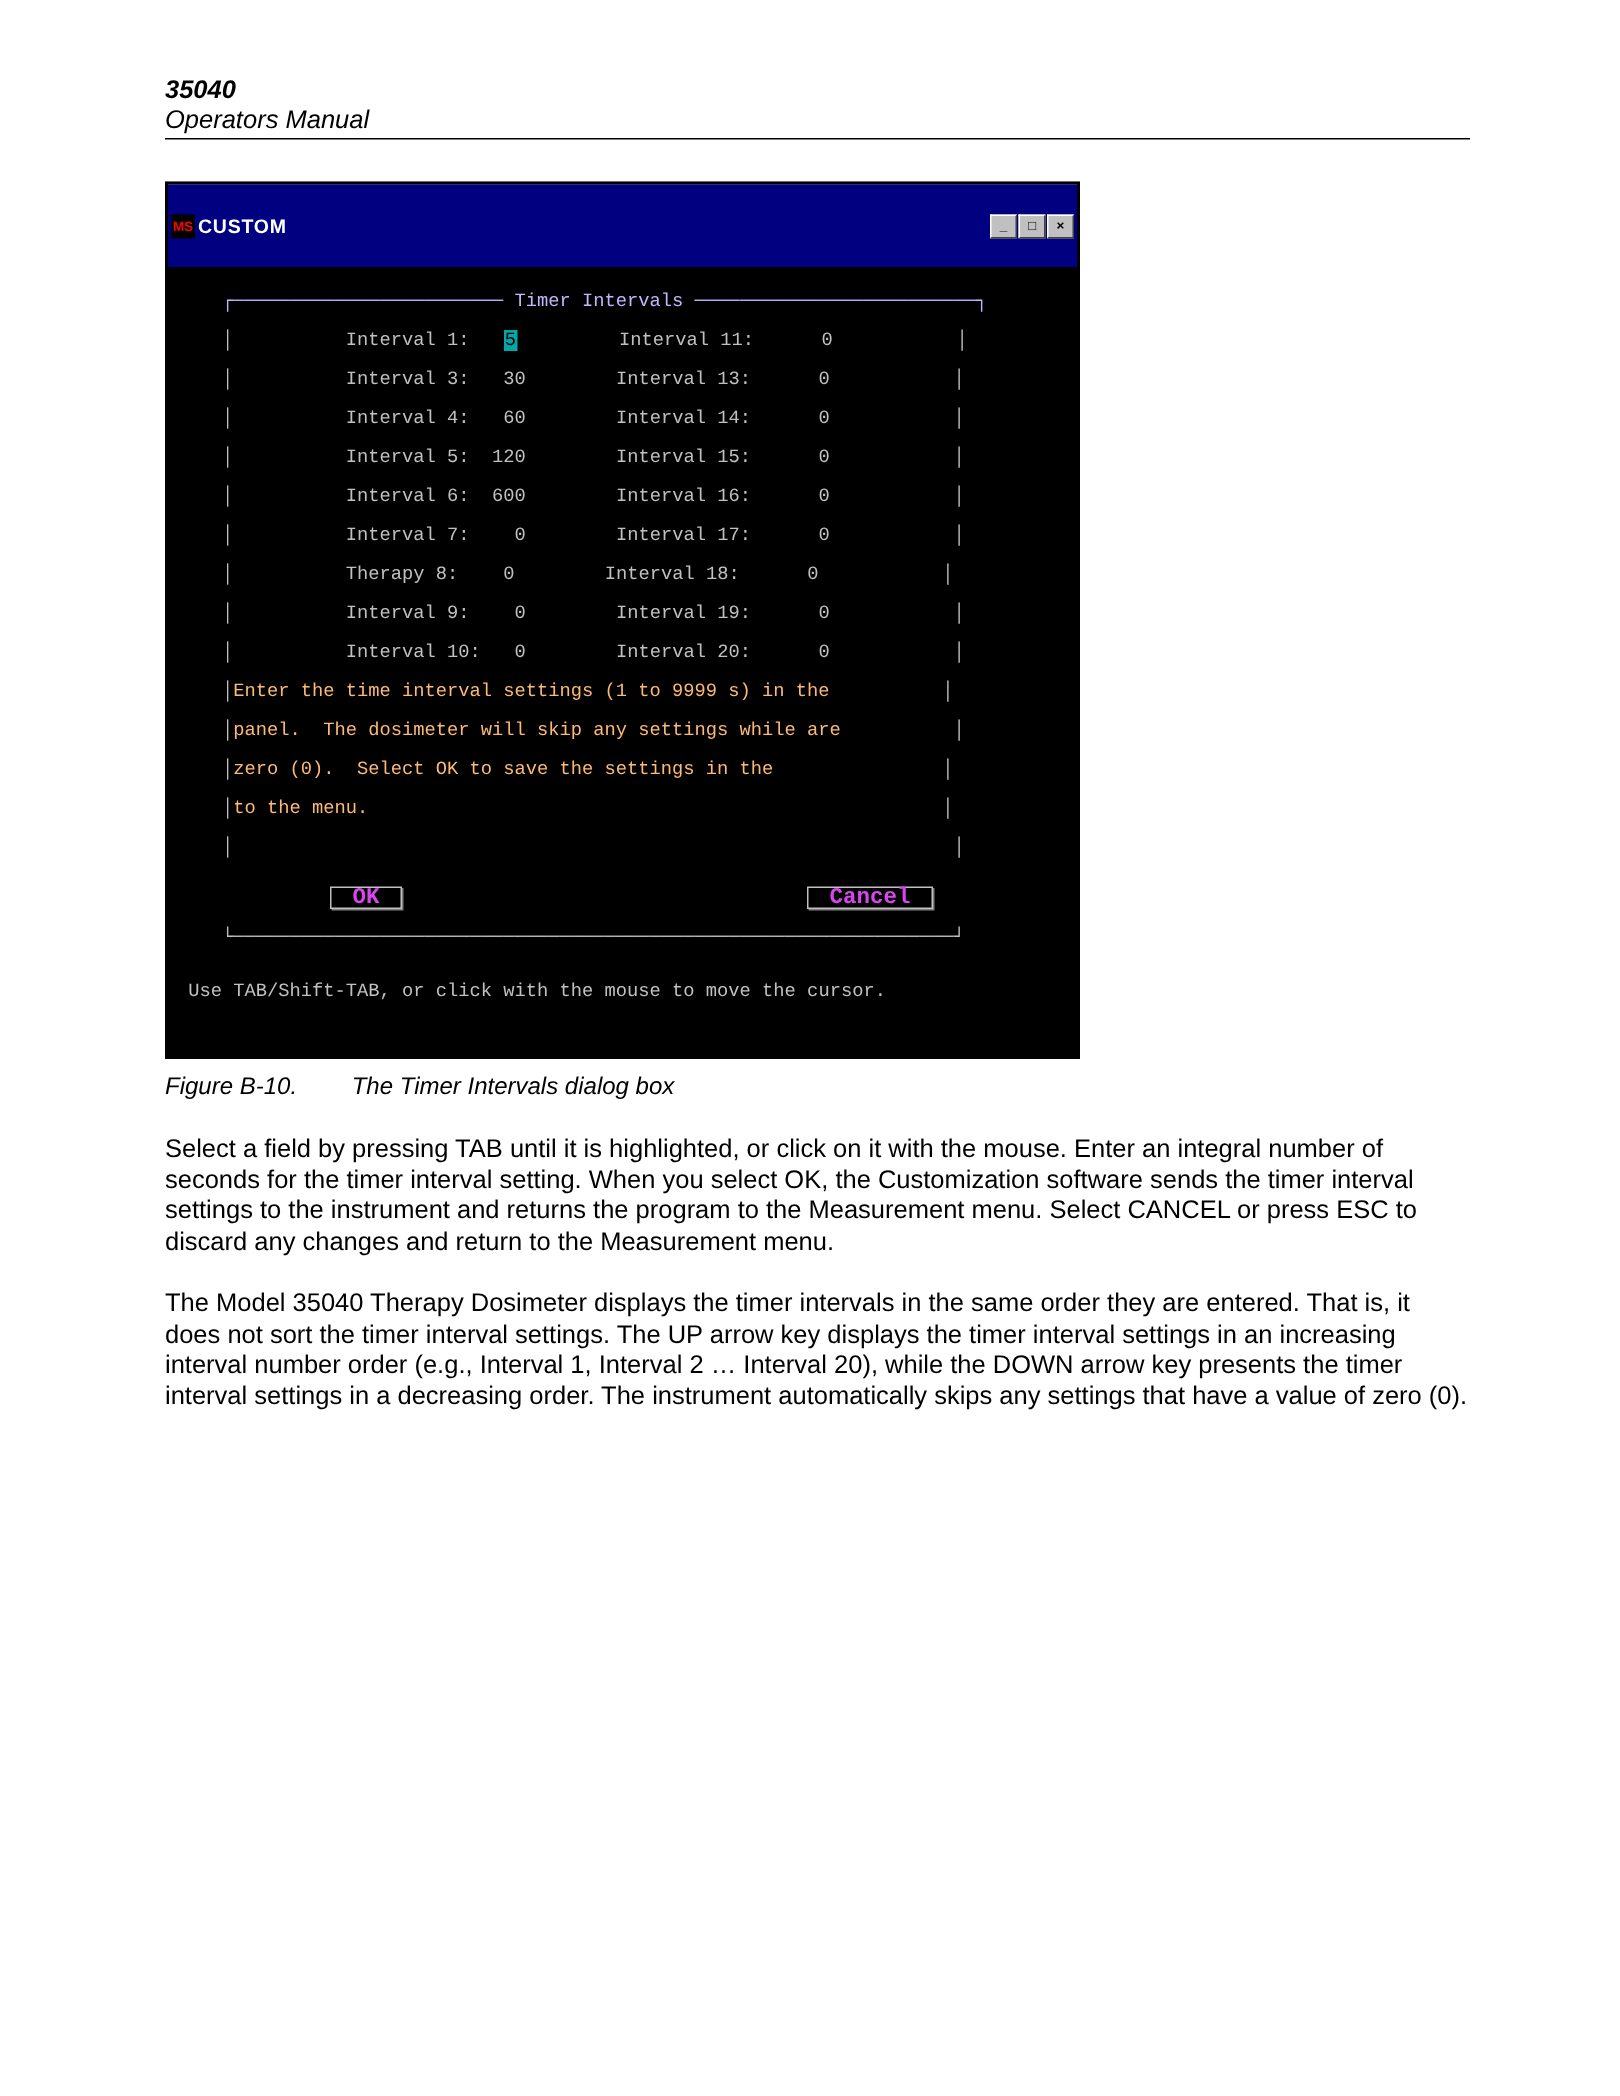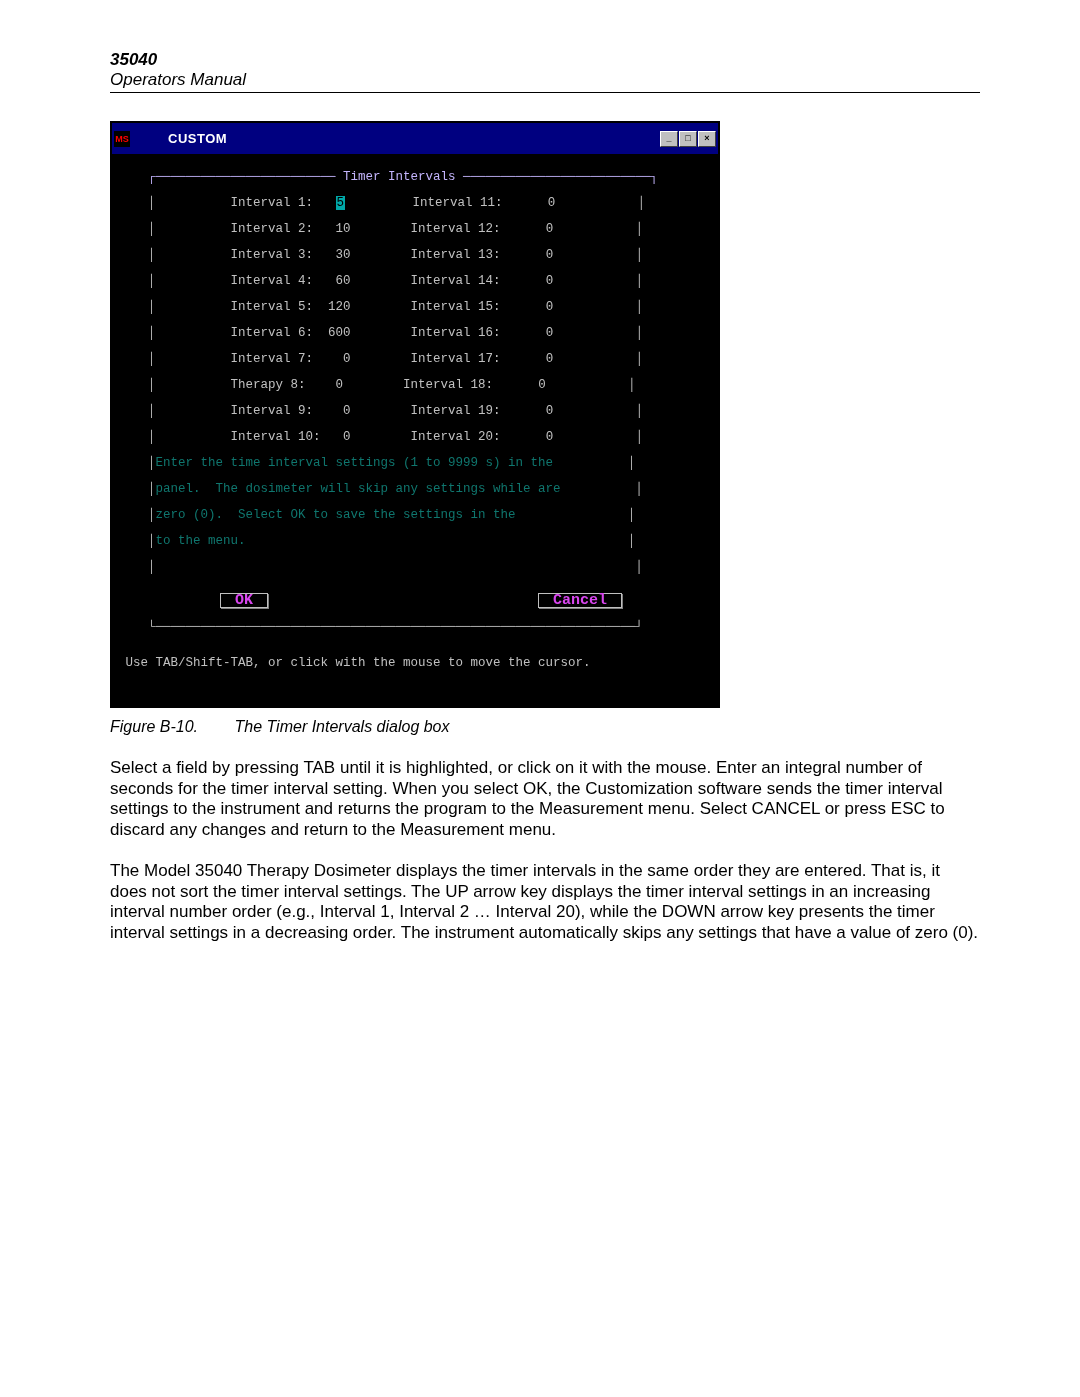--- a/index.html
+++ b/index.html
@@ -37,21 +37,21 @@
     background: #c0c0c0;
     box-sizing: border-box;
   }
   .titlebar {
     display: flex;
     align-items: center;
     justify-content: space-between;
     background: #000080;
     color: #fff;
     height: 31px;
-    padding: 0 2px;
+    padding: 12px 2px;
   }
   .titlebar-left {
     display: flex;
     align-items: center;
     gap: 2px;
   }
   .sysicon {
     width: 16px;
     height: 16px;
     background: #000;
@@ -60,21 +60,20 @@
     justify-content: center;
     font-size: 9px;
     color: #ff0000;
     font-weight: bold;
   }
   .title-text {
     font-family: "MS Sans Serif", Arial, sans-serif;
     font-size: 13px;
     font-weight: bold;
     letter-spacing: 0.5px;
-    margin-left: 36px;
   }
   .winbtns {
     display: flex;
     gap: 1px;
   }
   .winbtn {
     width: 16px;
     height: 14px;
     background: #c0c0c0;
     border: 1px solid #fff;
@@ -99,21 +98,21 @@
   .dos-line { display: block; }
   .frame-title-line {
     color: #c4b5fd;
   }
   .dos-highlight {
     background: #00a8a8;
     color: #000;
     padding: 0 1px;
   }
   .dos-bright {
-    color: #0f766e;
+    color: #fdba74;
     margin-top: 40px;
   }
   .dos-btn-row {
     display: flex;
     justify-content: space-between;
     padding: 6px 90px 0 90px;
   }
   .dos-btn {
     display: inline-block;
     color: #d946ef;
@@ -166,21 +165,20 @@
         <div class="winbtns">
           <span class="winbtn">_</span>
           <span class="winbtn">□</span>
           <span class="winbtn">×</span>
         </div>
       </div>
 
       <div class="dos-area">
 <span class="dos-line frame-title-line">    ┌──────────────────────── <span>Timer Intervals</span> ─────────────────────────┐</span>
 <span class="dos-line">    │          <span>Interval 1:</span>   <span class="dos-highlight">5</span>         <span>Interval 11:</span>      <span>0</span>           │</span>
-<span class="dos-line">    │          <span>Interval 2:</span>   <span>10</span>        <span>Interval 12:</span>      <span>0</span>           │</span>
 <span class="dos-line">    │          <span>Interval 3:</span>   <span>30</span>        <span>Interval 13:</span>      <span>0</span>           │</span>
 <span class="dos-line">    │          <span>Interval 4:</span>   <span>60</span>        <span>Interval 14:</span>      <span>0</span>           │</span>
 <span class="dos-line">    │          <span>Interval 5:</span>  <span>120</span>        <span>Interval 15:</span>      <span>0</span>           │</span>
 <span class="dos-line">    │          <span>Interval 6:</span>  <span>600</span>        <span>Interval 16:</span>      <span>0</span>           │</span>
 <span class="dos-line">    │          <span>Interval 7:</span>    <span>0</span>        <span>Interval 17:</span>      <span>0</span>           │</span>
 <span class="dos-line">    │          <span>Therapy 8:</span>    <span>0</span>        <span>Interval 18:</span>      <span>0</span>           │</span>
 <span class="dos-line">    │          <span>Interval 9:</span>    <span>0</span>        <span>Interval 19:</span>      <span>0</span>           │</span>
 <span class="dos-line">    │          <span>Interval 10:</span>   <span>0</span>        <span>Interval 20:</span>      <span>0</span>           │</span>
 <span class="dos-line">    │<span class="dos-bright">Enter the time interval settings (1 to 9999 s) in the</span>          │</span>
 <span class="dos-line">    │<span class="dos-bright">panel.  The dosimeter will skip any settings while are</span>          │</span>

